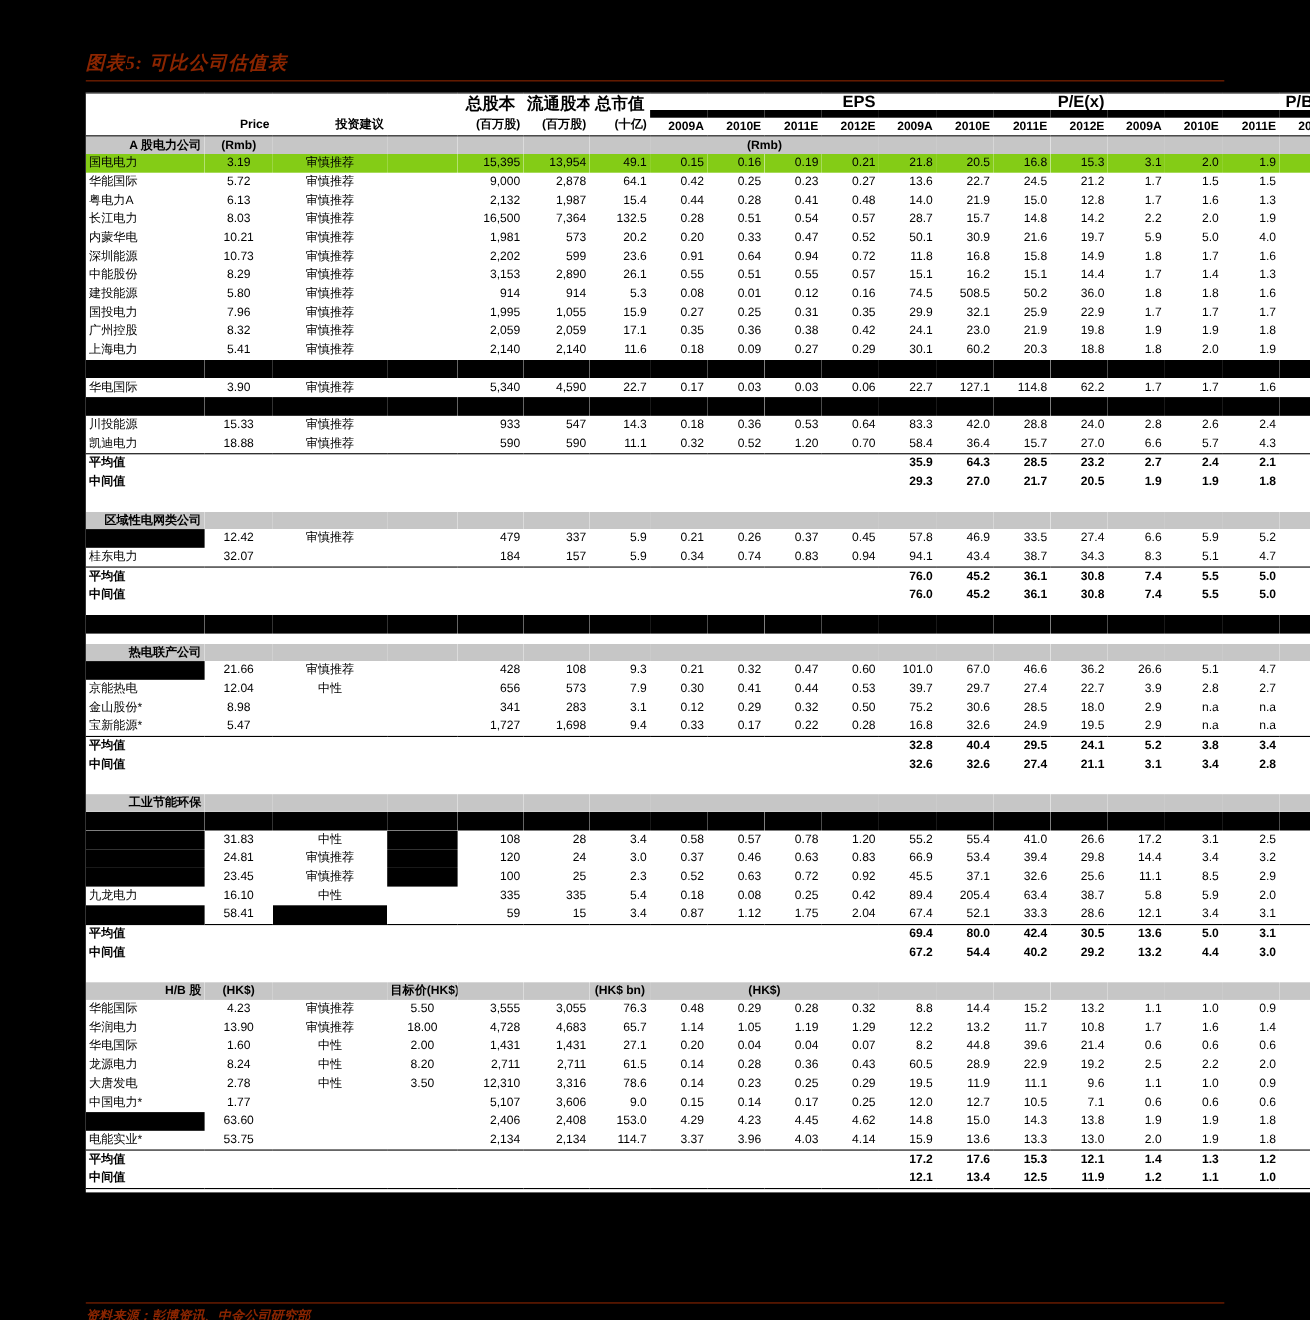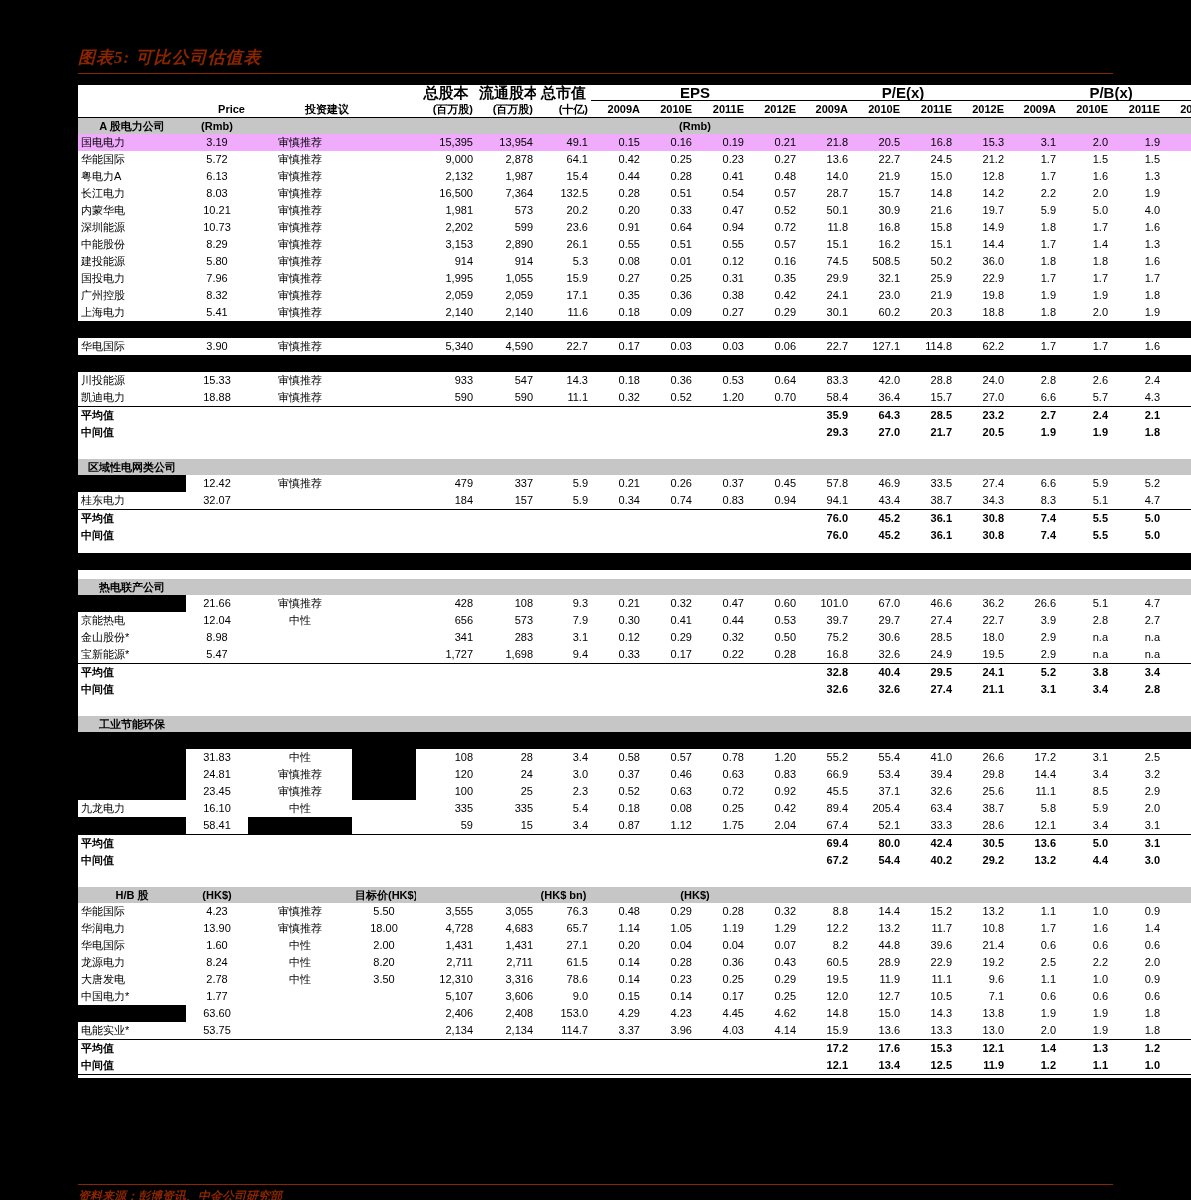--- a/index.html
+++ b/index.html
@@ -53,32 +53,32 @@
   col.c-mc{width:55px;}
   col.c-num{width:52px;}
 
   .t-l{text-align:left;}
   .t-c{text-align:center;}
   .t-r{text-align:right;}
   .b{font-weight:bold;}
 
   
   tr.hdr-grp td{height:15px;line-height:15px;font-weight:bold;font-size:15px;text-align:center;}
-  tr.hdr-grp td.grp{border-bottom:1px solid #000000;}
+  tr.hdr-grp td.grp{border-bottom:7px solid #000000;text-align:right;}
   tr.hdr-col td{height:16px;line-height:16px;font-weight:bold;font-size:11px;}
   tr.hdr-top-line td{border-top:1.6px solid #000;}
   tr.hdr-bot-line td{border-bottom:1.1px solid #000;text-align:right;}
 
   
   tr.band td{background:#c6c6c6;height:16px;line-height:16px;font-weight:bold;font-size:11px;}
-  tr.band td.band-l{text-align:center;}
+  tr.band td.band-l{text-align:right;}
   tr.band td.unit{text-align:center;font-weight:bold;}
 
   
-  tr.hl td{background:#f0abfc;}
+  tr.hl td{background:#84cc16;}
 
   
   tr.blackrow td{background:#000;height:17px;}
   td.redact-cell{background:#000;}
 
   
   tr.sum td{font-weight:bold;}
   tr.sum-top td{border-top:1.1px solid #000;}
   tr.spacer td{height:9px;line-height:9px;background:#fff;}
   tr.botline td{border-top:1.6px solid #000;height:3px;line-height:3px;}

